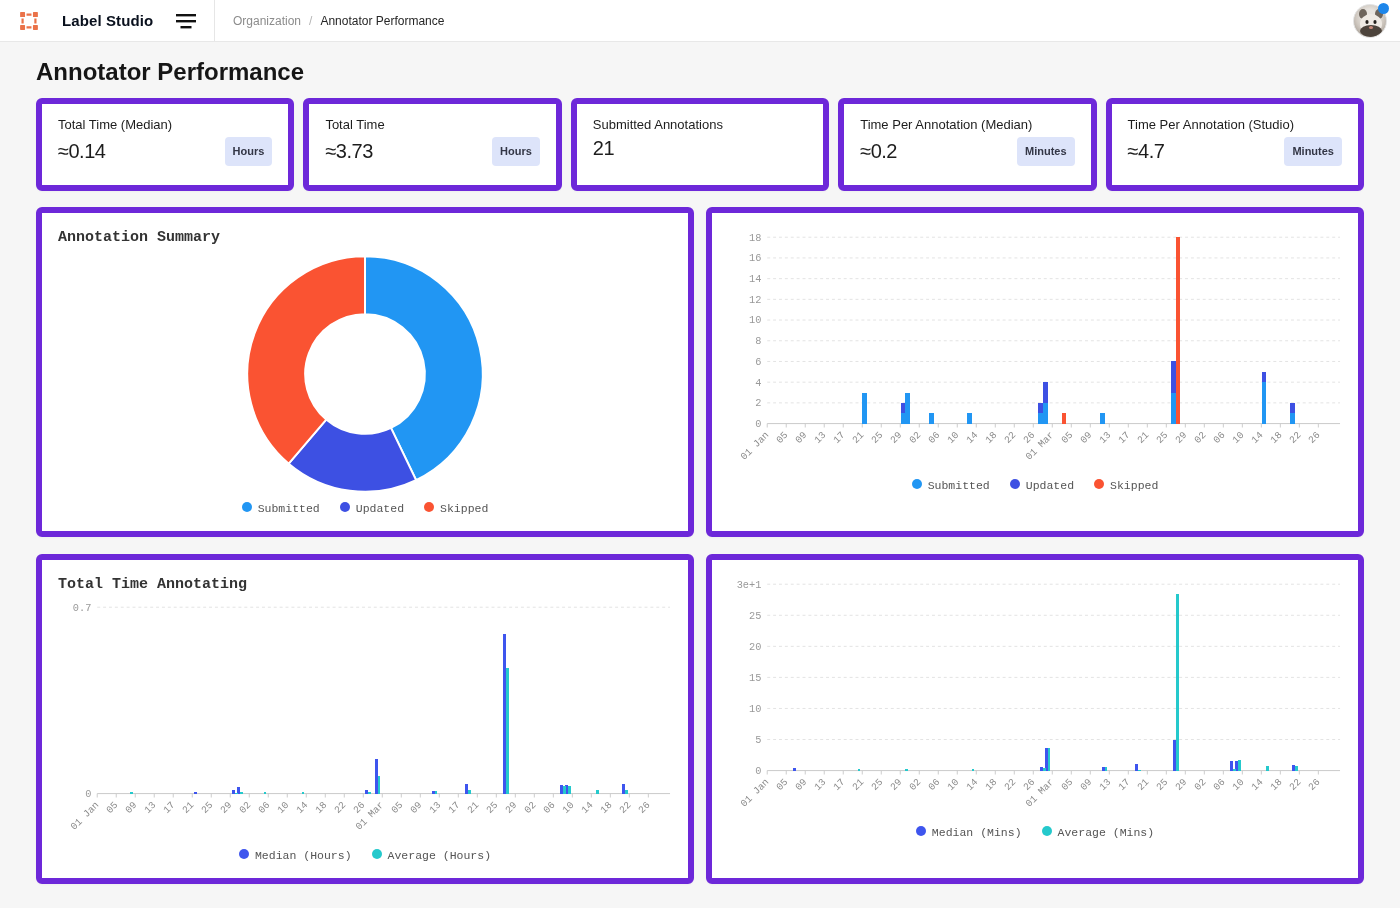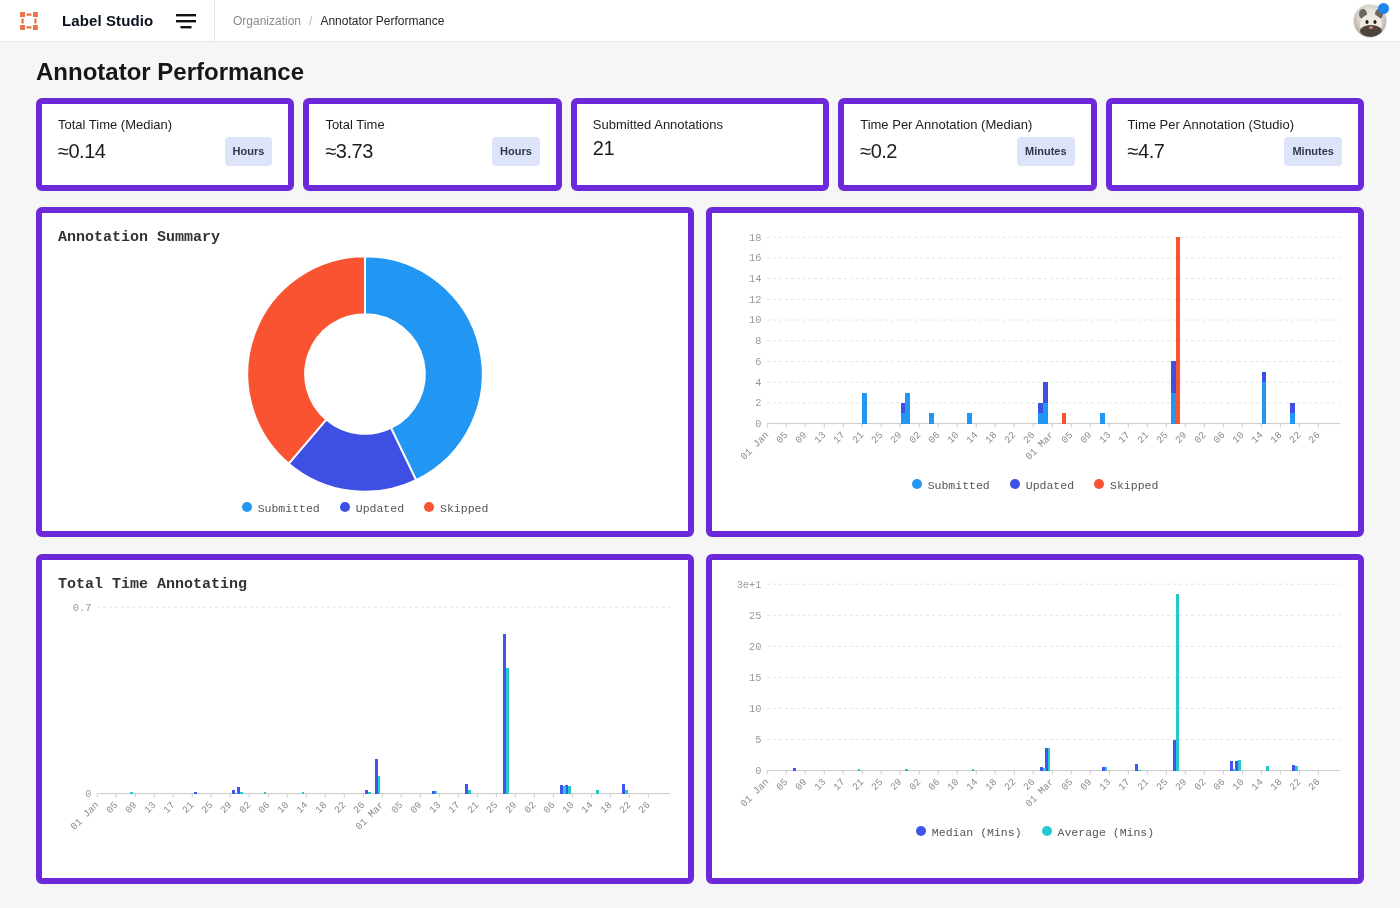--- a/index.html
+++ b/index.html
@@ -381,20 +381,30 @@
           <rect x="316.10126582278485" y="198.64285714285714" width="3" height="1.3571428571428572" fill="#25c9cc" class="bar-rect"></rect>
           <rect x="325.789029535865" y="182.35714285714286" width="3" height="17.642857142857142" fill="#25c9cc" class="bar-rect"></rect>
           <rect x="383.915611814346" y="197.82857142857142" width="3" height="2.1714285714285717" fill="#25c9cc" class="bar-rect"></rect>
           <rect x="417.8227848101266" y="195.92857142857142" width="3" height="4.071428571428571" fill="#25c9cc" class="bar-rect"></rect>
           <rect x="456.5738396624473" y="72.42857142857142" width="3" height="127.57142857142858" fill="#25c9cc" class="bar-rect"></rect>
           <rect x="514.7004219409283" y="191.85714285714286" width="3" height="8.142857142857142" fill="#25c9cc" class="bar-rect"></rect>
           <rect x="519.5443037974684" y="191.85714285714286" width="3" height="8.142857142857142" fill="#25c9cc" class="bar-rect"></rect>
           <rect x="548.6075949367089" y="196.74285714285713" width="3" height="3.257142857142857" fill="#25c9cc" class="bar-rect"></rect>
           <rect x="577.6708860759494" y="195.92857142857142" width="3" height="4.071428571428571" fill="#25c9cc" class="bar-rect"></rect>
         </svg>
+      <div class="legend">
+          <span class="legend-item">
+            <span class="legend-dot" style="background: rgb(62, 85, 238);"></span>
+            <span class="legend-label">Median (Hours)</span>
+          </span>
+          <span class="legend-item">
+            <span class="legend-dot" style="background: rgb(37, 201, 204);"></span>
+            <span class="legend-label">Average (Hours)</span>
+          </span>
+        </div>
     </div>
     <div class="card chart-card">
       <svg class="chart-svg" viewBox="0 0 626 252">
           <text x="34" y="203.5" text-anchor="end" font-size="10.5" fill="#999">0</text>
           <line x1="40" y1="168.33333333333334" x2="624" y2="168.33333333333334" stroke="#e2e2e2" stroke-width="1" stroke-dasharray="3 3"></line>
           <text x="34" y="171.83333333333334" text-anchor="end" font-size="10.5" fill="#999">5</text>
           <line x1="40" y1="136.66666666666669" x2="624" y2="136.66666666666669" stroke="#e2e2e2" stroke-width="1" stroke-dasharray="3 3"></line>
           <text x="34" y="140.16666666666669" text-anchor="end" font-size="10.5" fill="#999">10</text>
           <line x1="40" y1="105" x2="624" y2="105" stroke="#e2e2e2" stroke-width="1" stroke-dasharray="3 3"></line>
           <text x="34" y="108.5" text-anchor="end" font-size="10.5" fill="#999">15</text>

